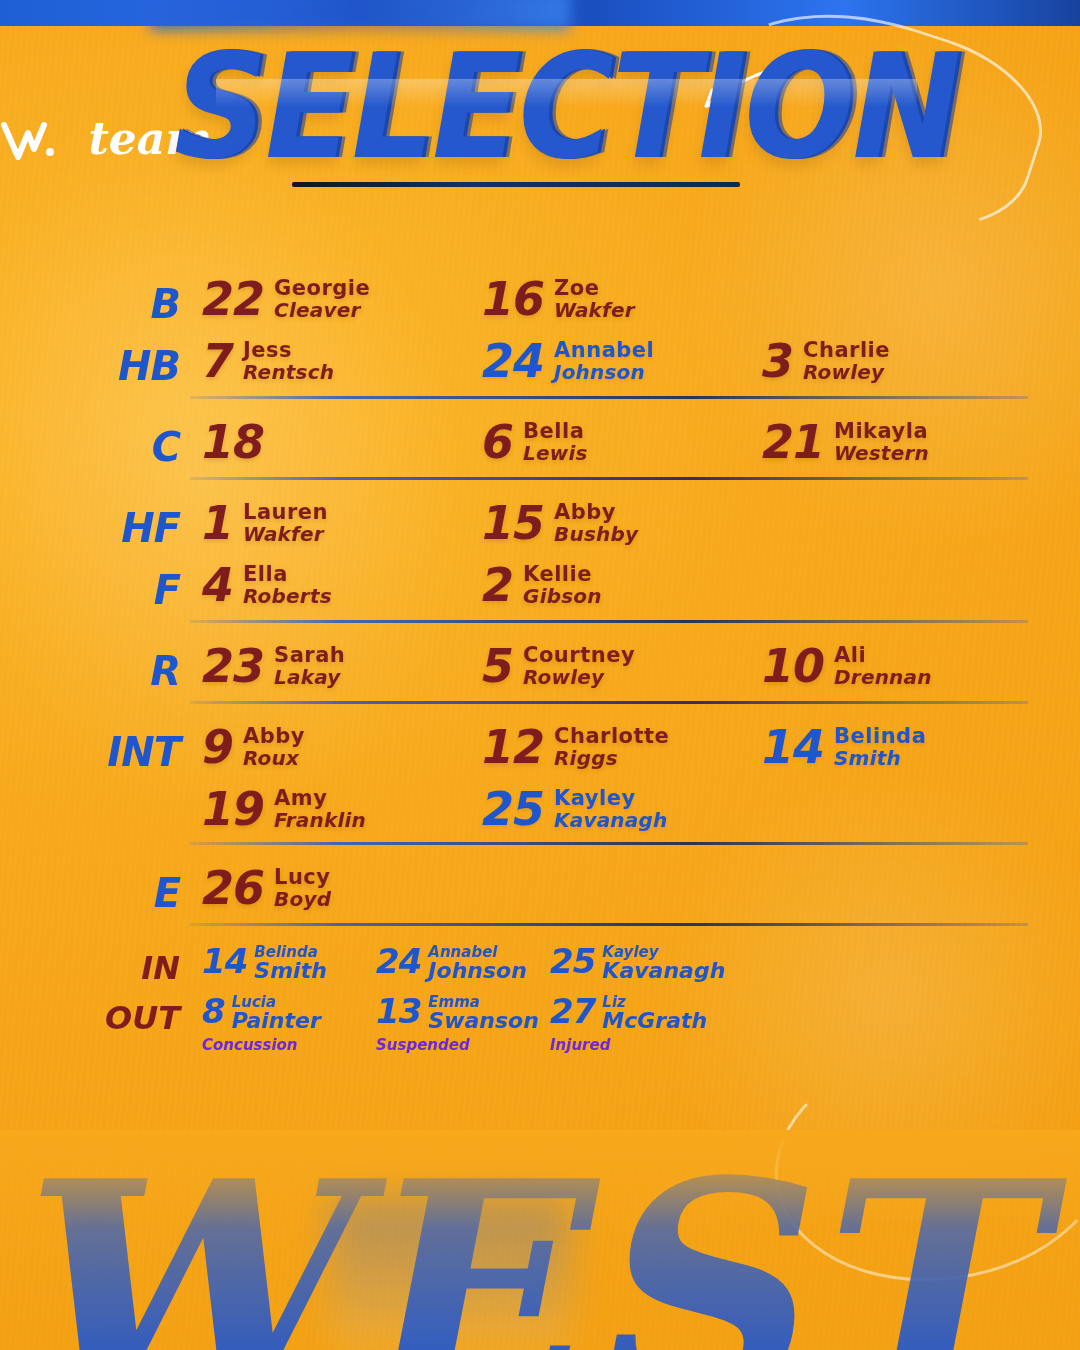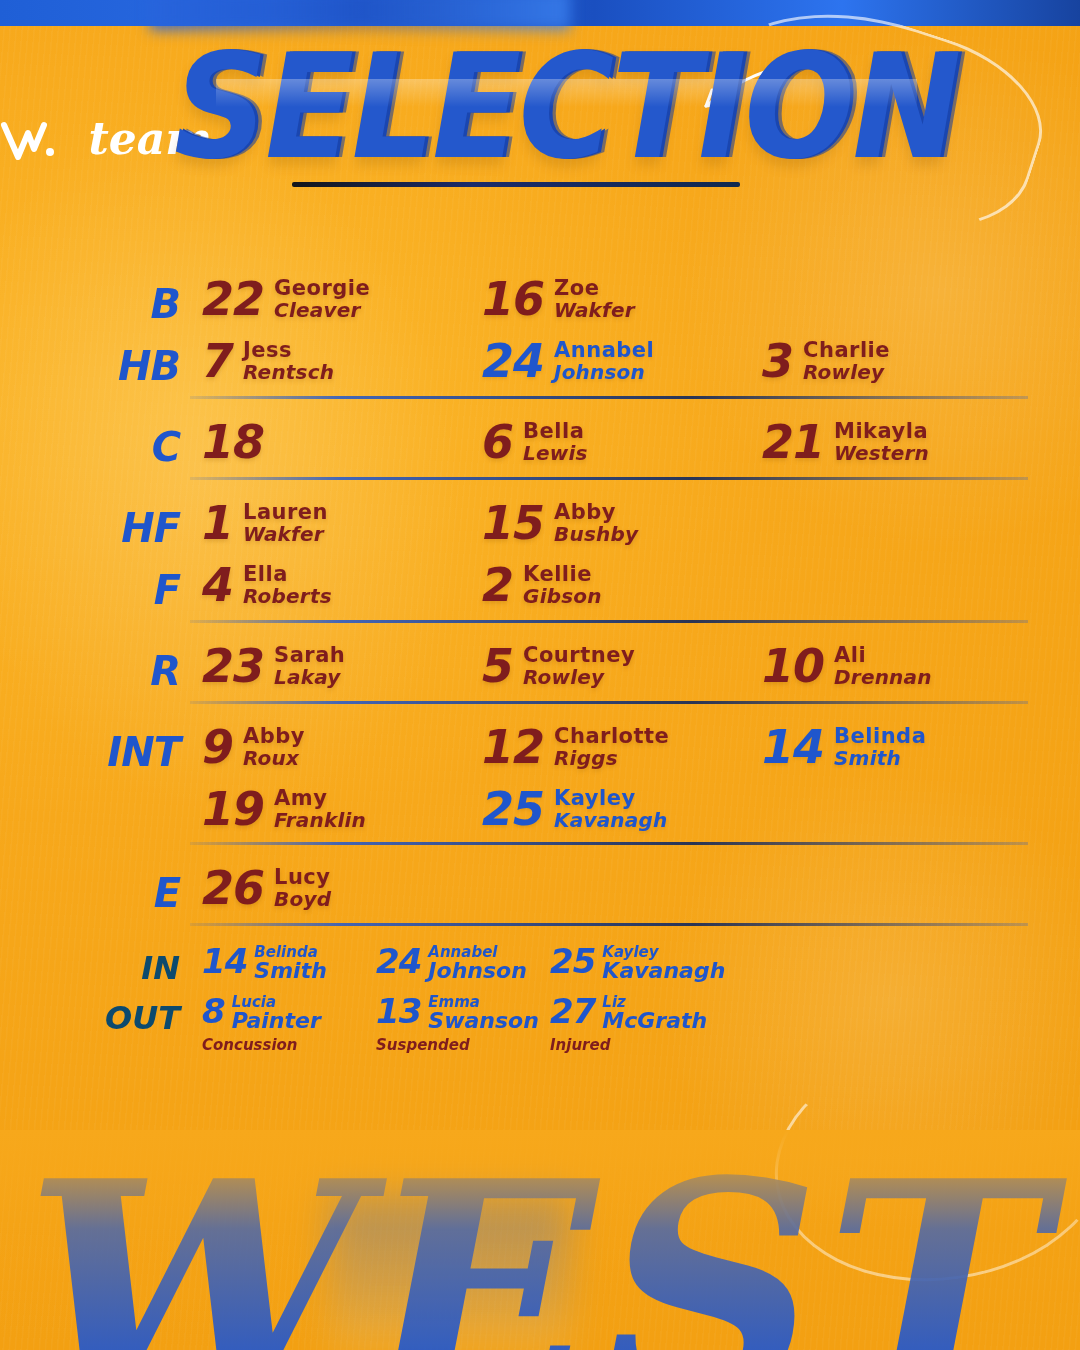--- a/index.html
+++ b/index.html
@@ -171,34 +171,34 @@
     background:linear-gradient(90deg, rgba(36,88,204,.12) 0%, rgba(36,88,204,.85) 18%, rgba(20,40,90,.9) 60%, rgba(36,88,204,.25) 100%);
   }
 
   
   .io-row{
     display:flex;align-items:flex-start;padding:0 52px 0 62px;margin-top:4px;
   }
   .io-pos{
     width:118px;flex:0 0 118px;text-align:right;padding-right:22px;
     font-family:"DejaVu Sans", sans-serif;font-weight:bold;font-style:italic;
-    font-size:32px;color:#0c4a6e;padding-top:14px;line-height:1;
+    font-size:32px;color:#7f1d1d;padding-top:14px;line-height:1;
   }
   .io-cells{flex:1;display:flex;}
   .io-cell{flex:0 0 174px;display:flex;align-items:flex-start;padding-top:6px;}
   .io-num{
     font-family:"DejaVu Sans", sans-serif;font-weight:bold;font-style:italic;
     font-size:34px;line-height:1;margin-right:7px;color:#1f56cc;letter-spacing:-1px;
   }
   .io-nm{line-height:1;padding-top:1px;}
   .io-first{display:block;font-family:"DejaVu Sans", sans-serif;font-weight:bold;font-style:italic;font-size:15px;color:#1f56cc;}
   .io-last{display:block;font-family:"DejaVu Sans", sans-serif;font-weight:bold;font-style:italic;font-size:22px;color:#1f56cc;}
   .reason{
     font-family:"DejaVu Sans", sans-serif;font-weight:bold;font-style:italic;
-    font-size:15px;color:#7f1d1d;margin-top:4px;display:block;
+    font-size:15px;color:#6d28d9;margin-top:4px;display:block;
   }
   .io-cell-wrap{flex:0 0 174px;}
   .io-cell-wrap .io-cell{flex:1 1 auto;}
 </style>
 </head>
 <body>
 
 <div class="bg">
   <div class="base"></div>
   <div class="lines"></div>

